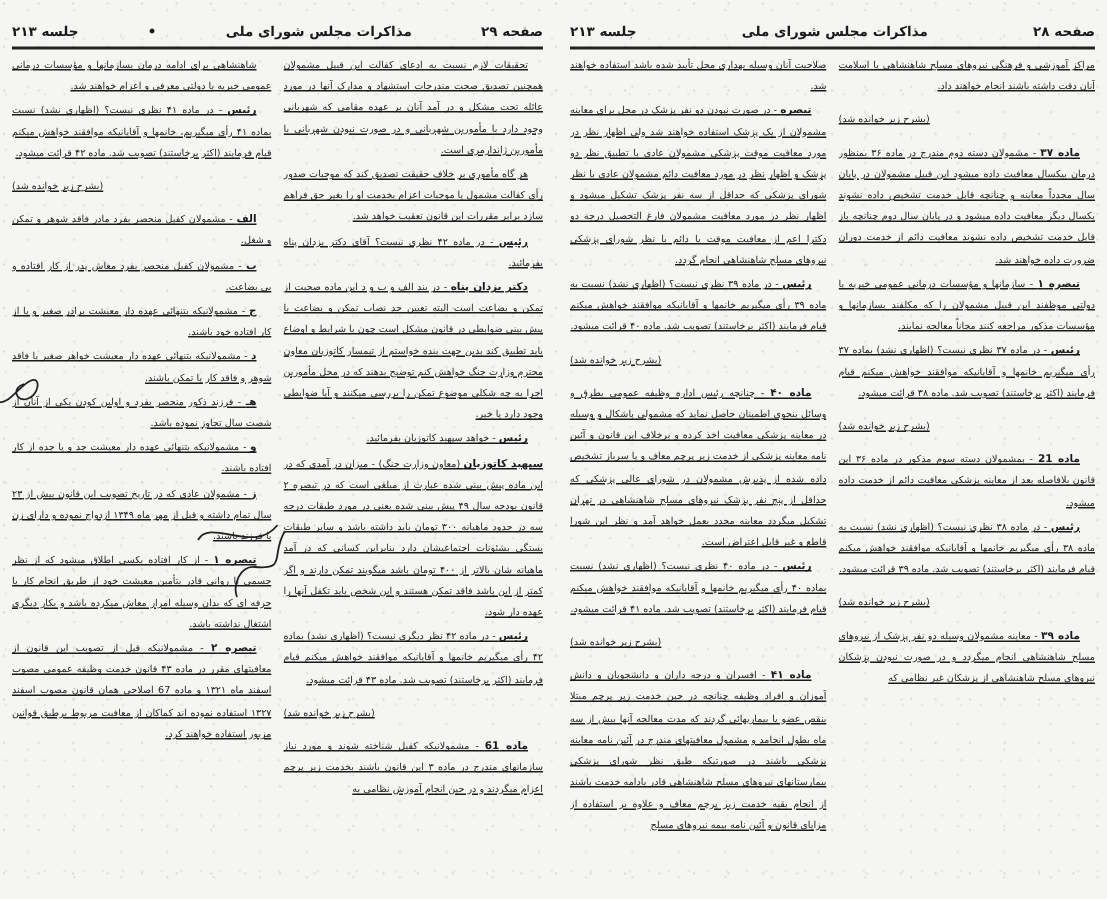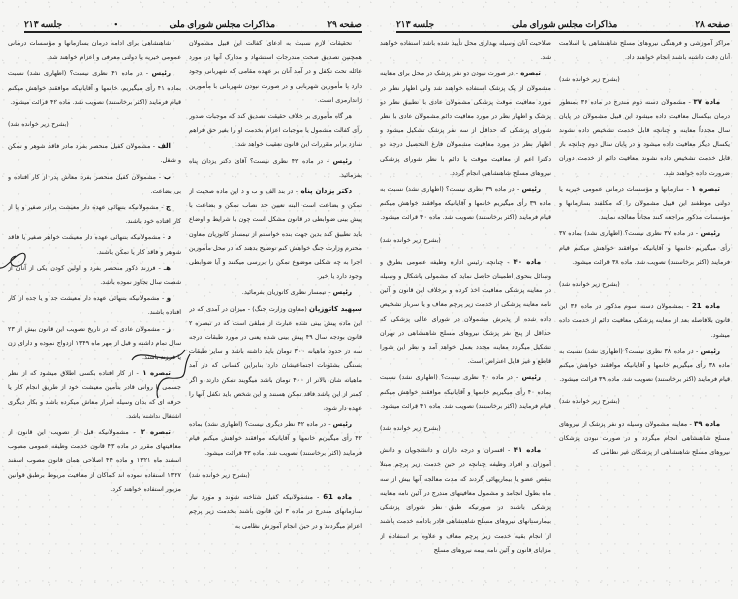--- a/index.html
+++ b/index.html
@@ -6,68 +6,68 @@
   body{width:738px;height:599px;overflow:hidden;background:#f4f4f2;position:relative;
     font-family:"DejaVu Sans",sans-serif;color:#1a1a1a;}
   .paper{position:absolute;inset:0;background:
     radial-gradient(circle at 12% 8%, rgba(0,0,0,.10) 0 .6px, transparent 1px) 0 0/23px 29px,
     radial-gradient(circle at 60% 40%, rgba(0,0,0,.09) 0 .6px, transparent 1px) 0 0/31px 17px,
     radial-gradient(circle at 30% 70%, rgba(0,0,0,.08) 0 .5px, transparent 1px) 0 0/13px 37px,
     #f5f5f3;}
   .page{position:absolute;top:0;height:599px;}
   .page.left{left:0;width:370px;}
   .page.right{left:372px;width:366px;}
-  .header{position:absolute;top:17px;left:24px;right:8px;height:14px;border-bottom:2px solid #222;
-    display:flex;justify-content:space-between;align-items:center;direction:ltr;font-weight:bold;font-size:9px;font-family:Liberation Serif, serif;}
+  .header{position:absolute;top:17px;left:8px;right:8px;height:14px;border-bottom:2px solid #222;
+    display:flex;justify-content:space-between;align-items:flex-start;direction:ltr;font-weight:bold;font-size:9px;}
   .header span{padding-bottom:1px;}
   .cols{position:absolute;top:36px;left:8px;right:8px;bottom:6px;display:flex;direction:rtl;gap:8px;}
   .col{flex:1;direction:rtl;text-align:justify;font-size:6.4px;line-height:14.2px;overflow:hidden;}
-  .col p{margin:0 0 2px 0;}
+  .col p{margin:0 0 2px 0;text-decoration:underline;}
   .col .b{font-weight:bold;font-size:7px;}
   .col .center{text-align:left;margin:8px 0;}
   .col .indent{text-indent:10px;}
   .scribble{position:absolute;}
 </style>
 </head>
 <body>
 <div class="paper"></div>
 
 <div class="page left">
   <div class="header">
     <span>جلسه ۲۱۳</span>
     <span>•</span>
     <span>مذاکرات مجلس شورای ملی</span>
     <span>صفحه ۲۹</span>
   </div>
   <div class="cols">
 
     <div class="col">
-      <p class="indent">تحقیقات لازم نسبت به ادعای کفالت این قبیل مشمولان همچنین تصدیق صحت مندرجات استشهاد و مدارک آنها در مورد عائله تحت تکفل و در آمد آنان بر عهده مقامی که شهربانی وجود دارد با مأمورین شهربانی و در صورت نبودن شهربانی با مأمورین ژاندارمری است.</p>
+      <p class="indent">تحقیقات لازم نسبت به ادعای کفالت این قبیل مشمولان همچنین تصدیق صحت مندرجات استشهاد و مدارک آنها در مورد عائله تحت مشکل و در آمد آنان بر عهده مقامی که شهربانی وجود دارد با مأمورین شهربانی و در صورت نبودن شهربانی با مأمورین ژاندارمری است.</p>
       <p class="indent">هر گاه مأموری بر خلاف حقیقت تصدیق کند که موجبات صدور رأی کفالت مشمول یا موجبات اعزام بخدمت او را بغیر حق فراهم سازد برابر مقررات این قانون تعقیب خواهد شد.</p>
       <p class="indent"><span class="b">رئیس</span><span> - در ماده ۴۲ نظری نیست؟ آقای دکتر یزدان پناه بفرمائید.</span></p>
       <p class="indent"><span class="b">دکتر یزدان پناه</span><span> - در بند الف و ب و د این ماده صحبت از تمکن و بضاعت است البته تعیین حد نصاب تمکن و بضاعت با پیش بینی ضوابطی در قانون مشکل است چون با شرایط و اوضاع باید تطبیق کند بدین جهت بنده خواستم از تیمسار کاتوزیان معاون محترم وزارت جنگ خواهش کنم توضیح بدهند که در محل مأمورین اجرا به چه شکلی موضوع تمکن را بررسی میکنند و آیا ضوابطی وجود دارد یا خیر.</span></p>
-      <p class="indent"><span class="b">رئیس</span><span> - تیمسار نظری کاتوزیان بفرمائید.</span></p>
+      <p class="indent"><span class="b">رئیس</span><span> - خواهد سپهبد کاتوزیان بفرمائید.</span></p>
       <p><span class="b">سپهبد کاتوزیان</span><span> (معاون وزارت جنگ) - میزان در آمدی که در این ماده پیش بینی شده عبارت از مبلغی است که در تبصره ۲ قانون بودجه سال ۴۹ پیش بینی شده یعنی در مورد طبقات درجه سه در حدود ماهیانه ۳۰۰ تومان باید داشته باشد و سایر طبقات بستگی بشئونات اجتماعیشان دارد بنابراین کسانی که در آمد ماهیانه شان بالاتر از ۴۰۰ تومان باشد میگویند تمکن دارند و اگر کمتر از این باشد فاقد تمکن هستند و این شخص باید تکفل آنها را عهده دار شود.</span></p>
       <p class="indent"><span class="b">رئیس</span><span> - در ماده ۴۲ نظر دیگری نیست؟ (اظهاری نشد) بماده ۴۲ رأی میگیریم خانمها و آقایانیکه موافقند خواهش میکنم قیام فرمایند (اکثر برخاستند) تصویب شد. ماده ۴۳ قرائت میشود.</span></p>
       <p class="center">(بشرح زیر خوانده شد)</p>
       <p class="indent"><span class="b">ماده 61</span><span> - مشمولانیکه کفیل شناخته شوند و مورد نیاز سازمانهای مندرج در ماده ۳ این قانون باشند بخدمت زیر پرچم اعزام میگردند و در حین انجام آموزش نظامی به</span></p>
     </div>
     <div class="col">
       <p class="indent">شاهنشاهی برای ادامه درمان بسازمانها و مؤسسات درمانی عمومی خیریه یا دولتی معرفی و اعزام خواهند شد.</p>
       <p class="indent"><span class="b">رئیس</span><span> - در ماده ۴۱ نظری نیست؟ (اظهاری نشد) نسبت بماده ۴۱ رأی میگیریم، خانمها و آقایانیکه موافقند خواهش میکنم قیام فرمایند (اکثر برخاستند) تصویب شد. ماده ۴۲ قرائت میشود.</span></p>
       <p class="center">(بشرح زیر خوانده شد)</p>
       <p class="indent"><span class="b">الف</span><span> - مشمولان کفیل منحصر بفرد مادر فاقد شوهر و تمکن و شغل.</span></p>
       <p class="indent"><span class="b">ب</span><span> - مشمولان کفیل منحصر بفرد معاش پدر از کار افتاده و بی بضاعت.</span></p>
       <p class="indent"><span class="b">ج</span><span> - مشمولانیکه بتنهائی عهده دار معیشت برادر صغیر و یا از کار افتاده خود باشند.</span></p>
       <p class="indent"><span class="b">د</span><span> - مشمولانیکه بتنهائی عهده دار معیشت خواهر صغیر یا فاقد شوهر و فاقد کار یا تمکن باشند.</span></p>
       <p class="indent"><span class="b">هـ</span><span> - فرزند ذکور منحصر بفرد و اولین کودن یکی از آنان از شصت سال تجاوز نموده باشد.</span></p>
       <p class="indent"><span class="b">و</span><span> - مشمولانیکه بتنهائی عهده دار معیشت جد و یا جده از کار افتاده باشند.</span></p>
       <p class="indent"><span class="b">ز</span><span> - مشمولان عادی که در تاریخ تصویب این قانون بیش از ۲۳ سال تمام داشته و قبل از مهر ماه ۱۳۴۹ ازدواج نموده و دارای زن یا فرزند باشند.</span></p>
       <p class="indent"><span class="b">تبصره ۱</span><span> - از کار افتاده بکسی اطلاق میشود که از نظر جسمی یا روانی قادر بتأمین معیشت خود از طریق انجام کار یا حرفه ای که بدان وسیله امرار معاش میکرده باشد و بکار دیگری اشتغال نداشته باشد.</span></p>
-      <p class="indent"><span class="b">تبصره ۲</span><span> - مشمولانیکه قبل از تصویب این قانون از معافیتهای مقرر در ماده ۴۳ قانون خدمت وظیفه عمومی مصوب اسفند ماه ۱۳۲۱ و ماده ۴۴ اصلاحی همان قانون مصوب اسفند ۱۳۲۷ استفاده نموده اند کماکان از معافیت مربوط برطبق قوانین مزبور استفاده خواهند کرد.</span></p>
+      <p class="indent"><span class="b">تبصره ۲</span><span> - مشمولانیکه قبل از تصویب این قانون از معافیتهای مقرر در ماده ۴۳ قانون خدمت وظیفه عمومی مصوب اسفند ماه ۱۳۲۱ و ماده 67 اصلاحی همان قانون مصوب اسفند ۱۳۲۷ استفاده نموده اند کماکان از معافیت مربوط برطبق قوانین مزبور استفاده خواهند کرد.</span></p>
     </div>
   </div>
   <svg class="scribble" style="left:130px;top:340px;" width="70" height="60" viewBox="0 0 70 60">
       <path d="M2 20 C10 5 40 30 55 10 M60 14 C50 30 62 40 40 38 C30 37 25 50 28 58" fill="none" stroke="#222" stroke-width="1.2"></path>
     </svg>
   <svg class="scribble" style="left:-2px;top:248px;" width="30" height="25" viewBox="0 0 30 25">
       <path d="M0 20 C8 22 14 10 22 6 C30 2 28 16 20 18 C12 20 10 10 18 8" fill="none" stroke="#222" stroke-width="1.2"></path>
     </svg>
 </div>
 

